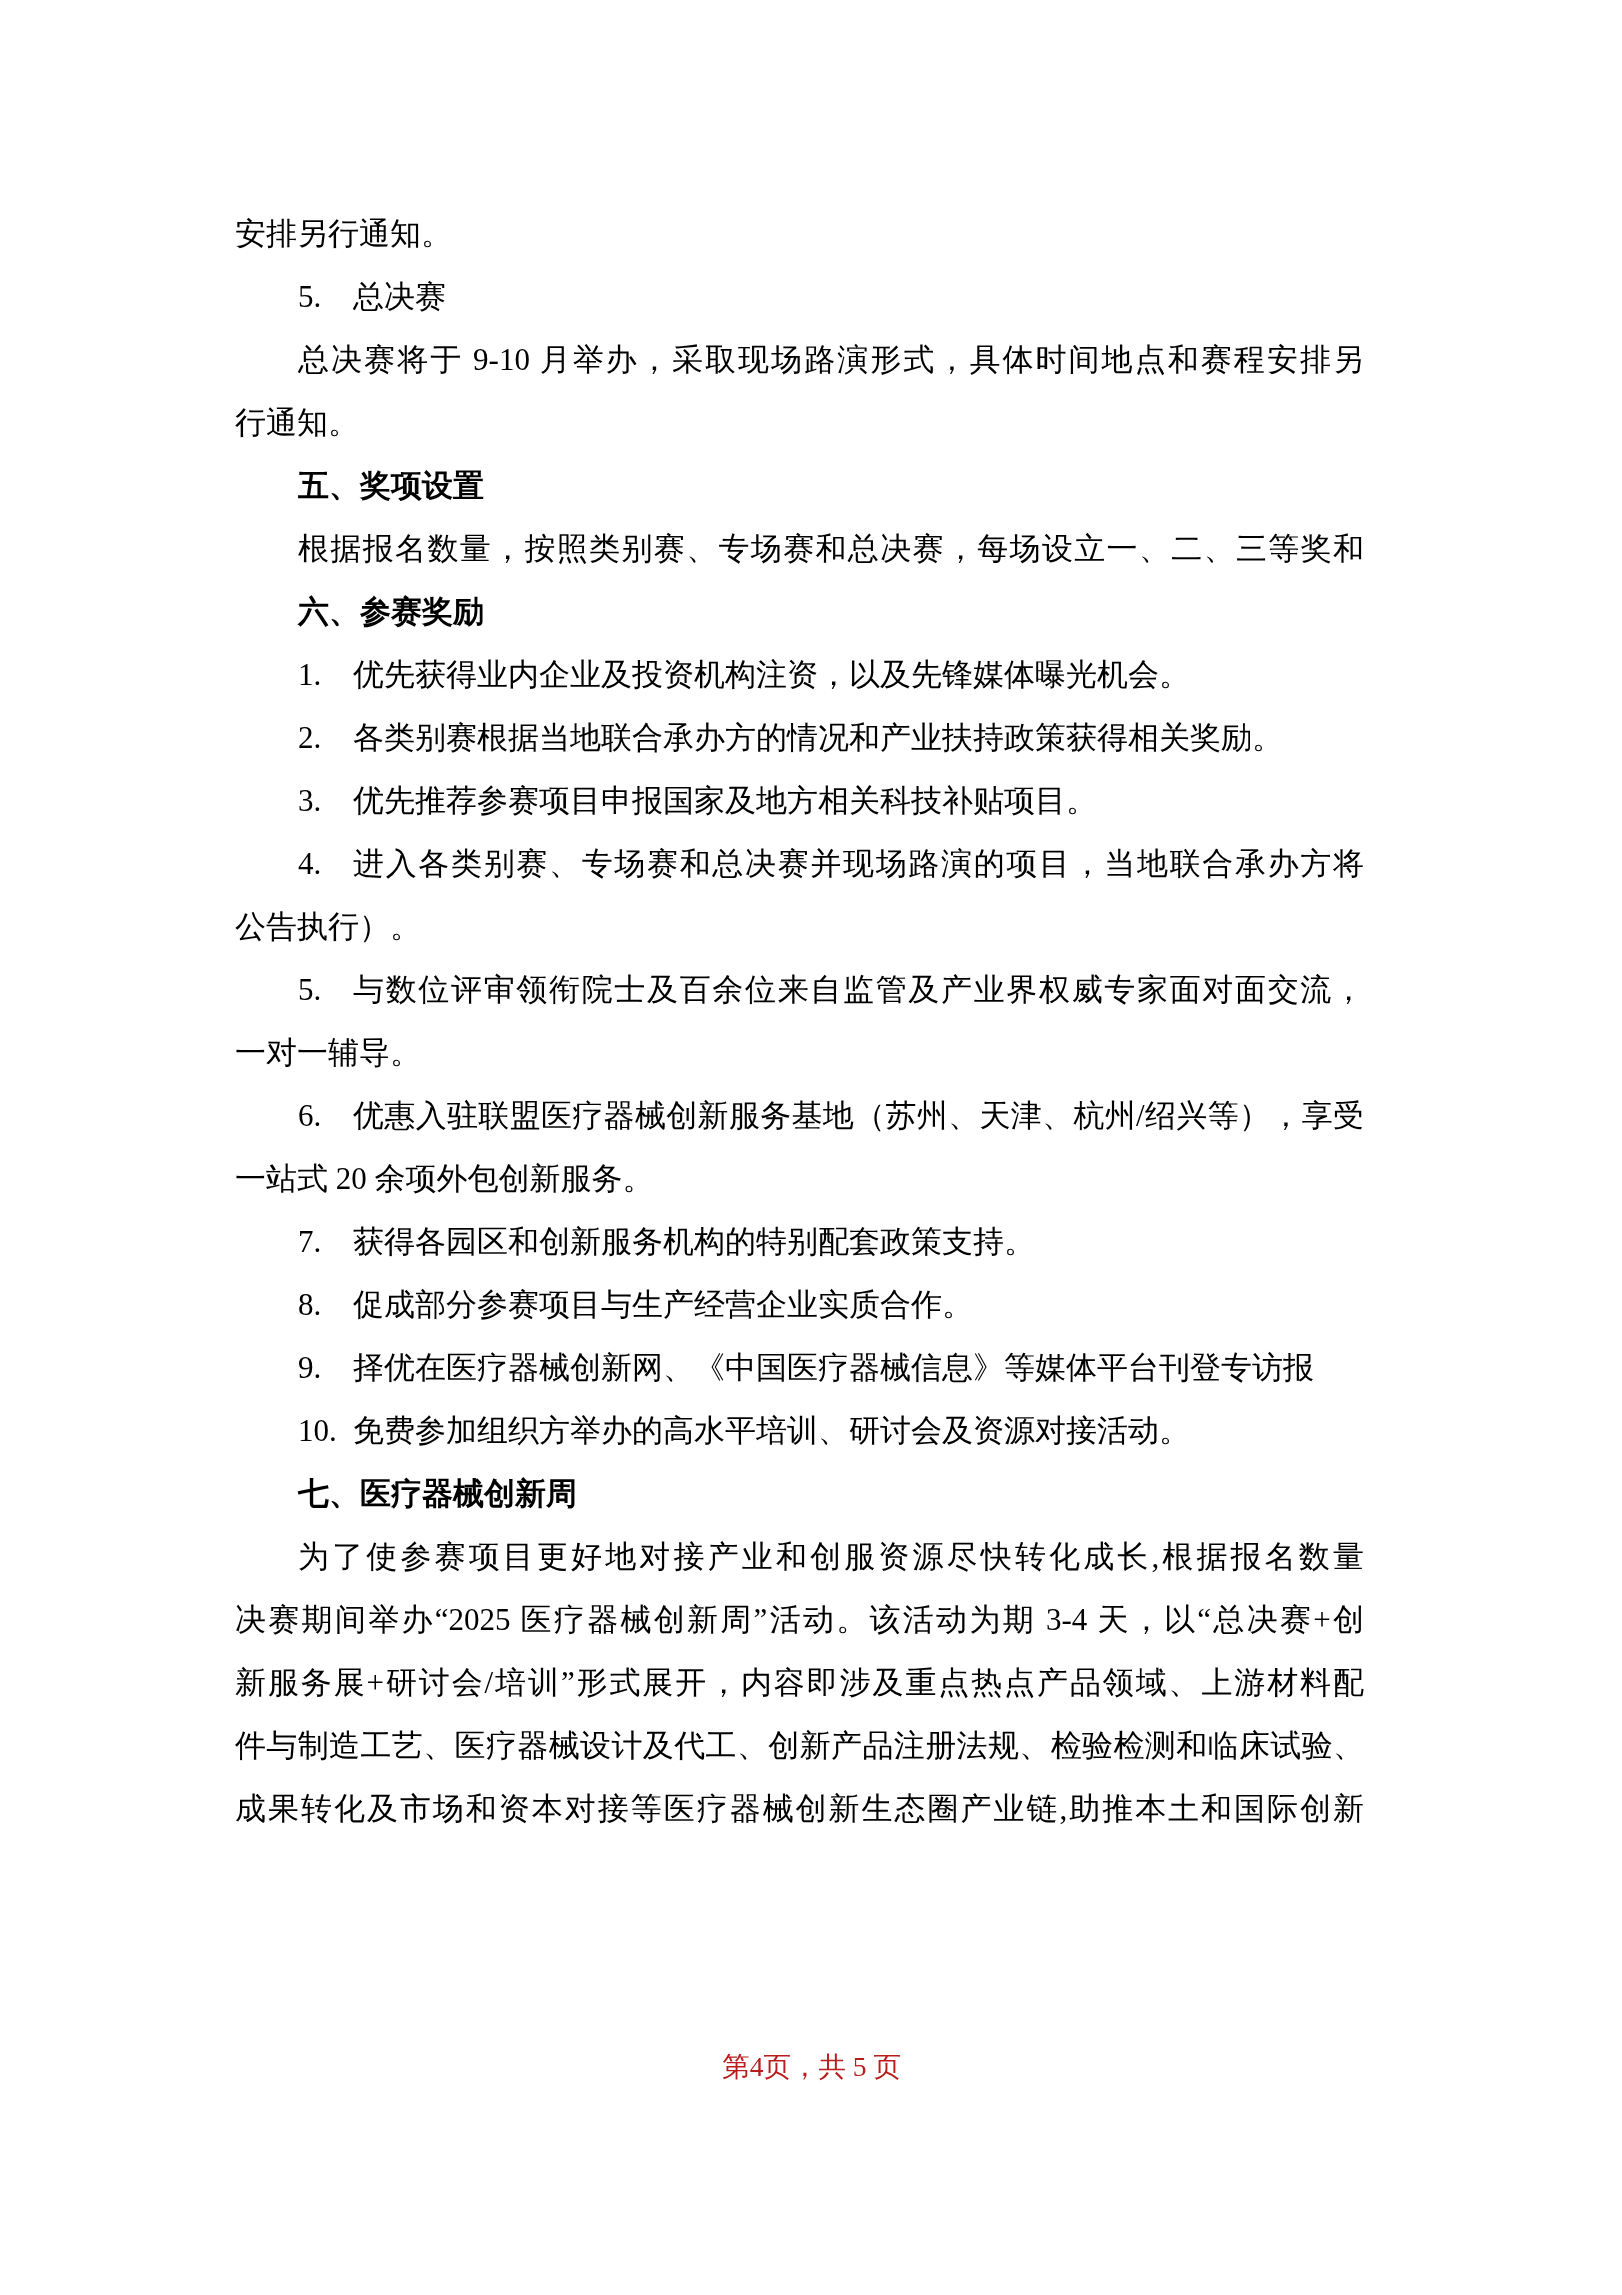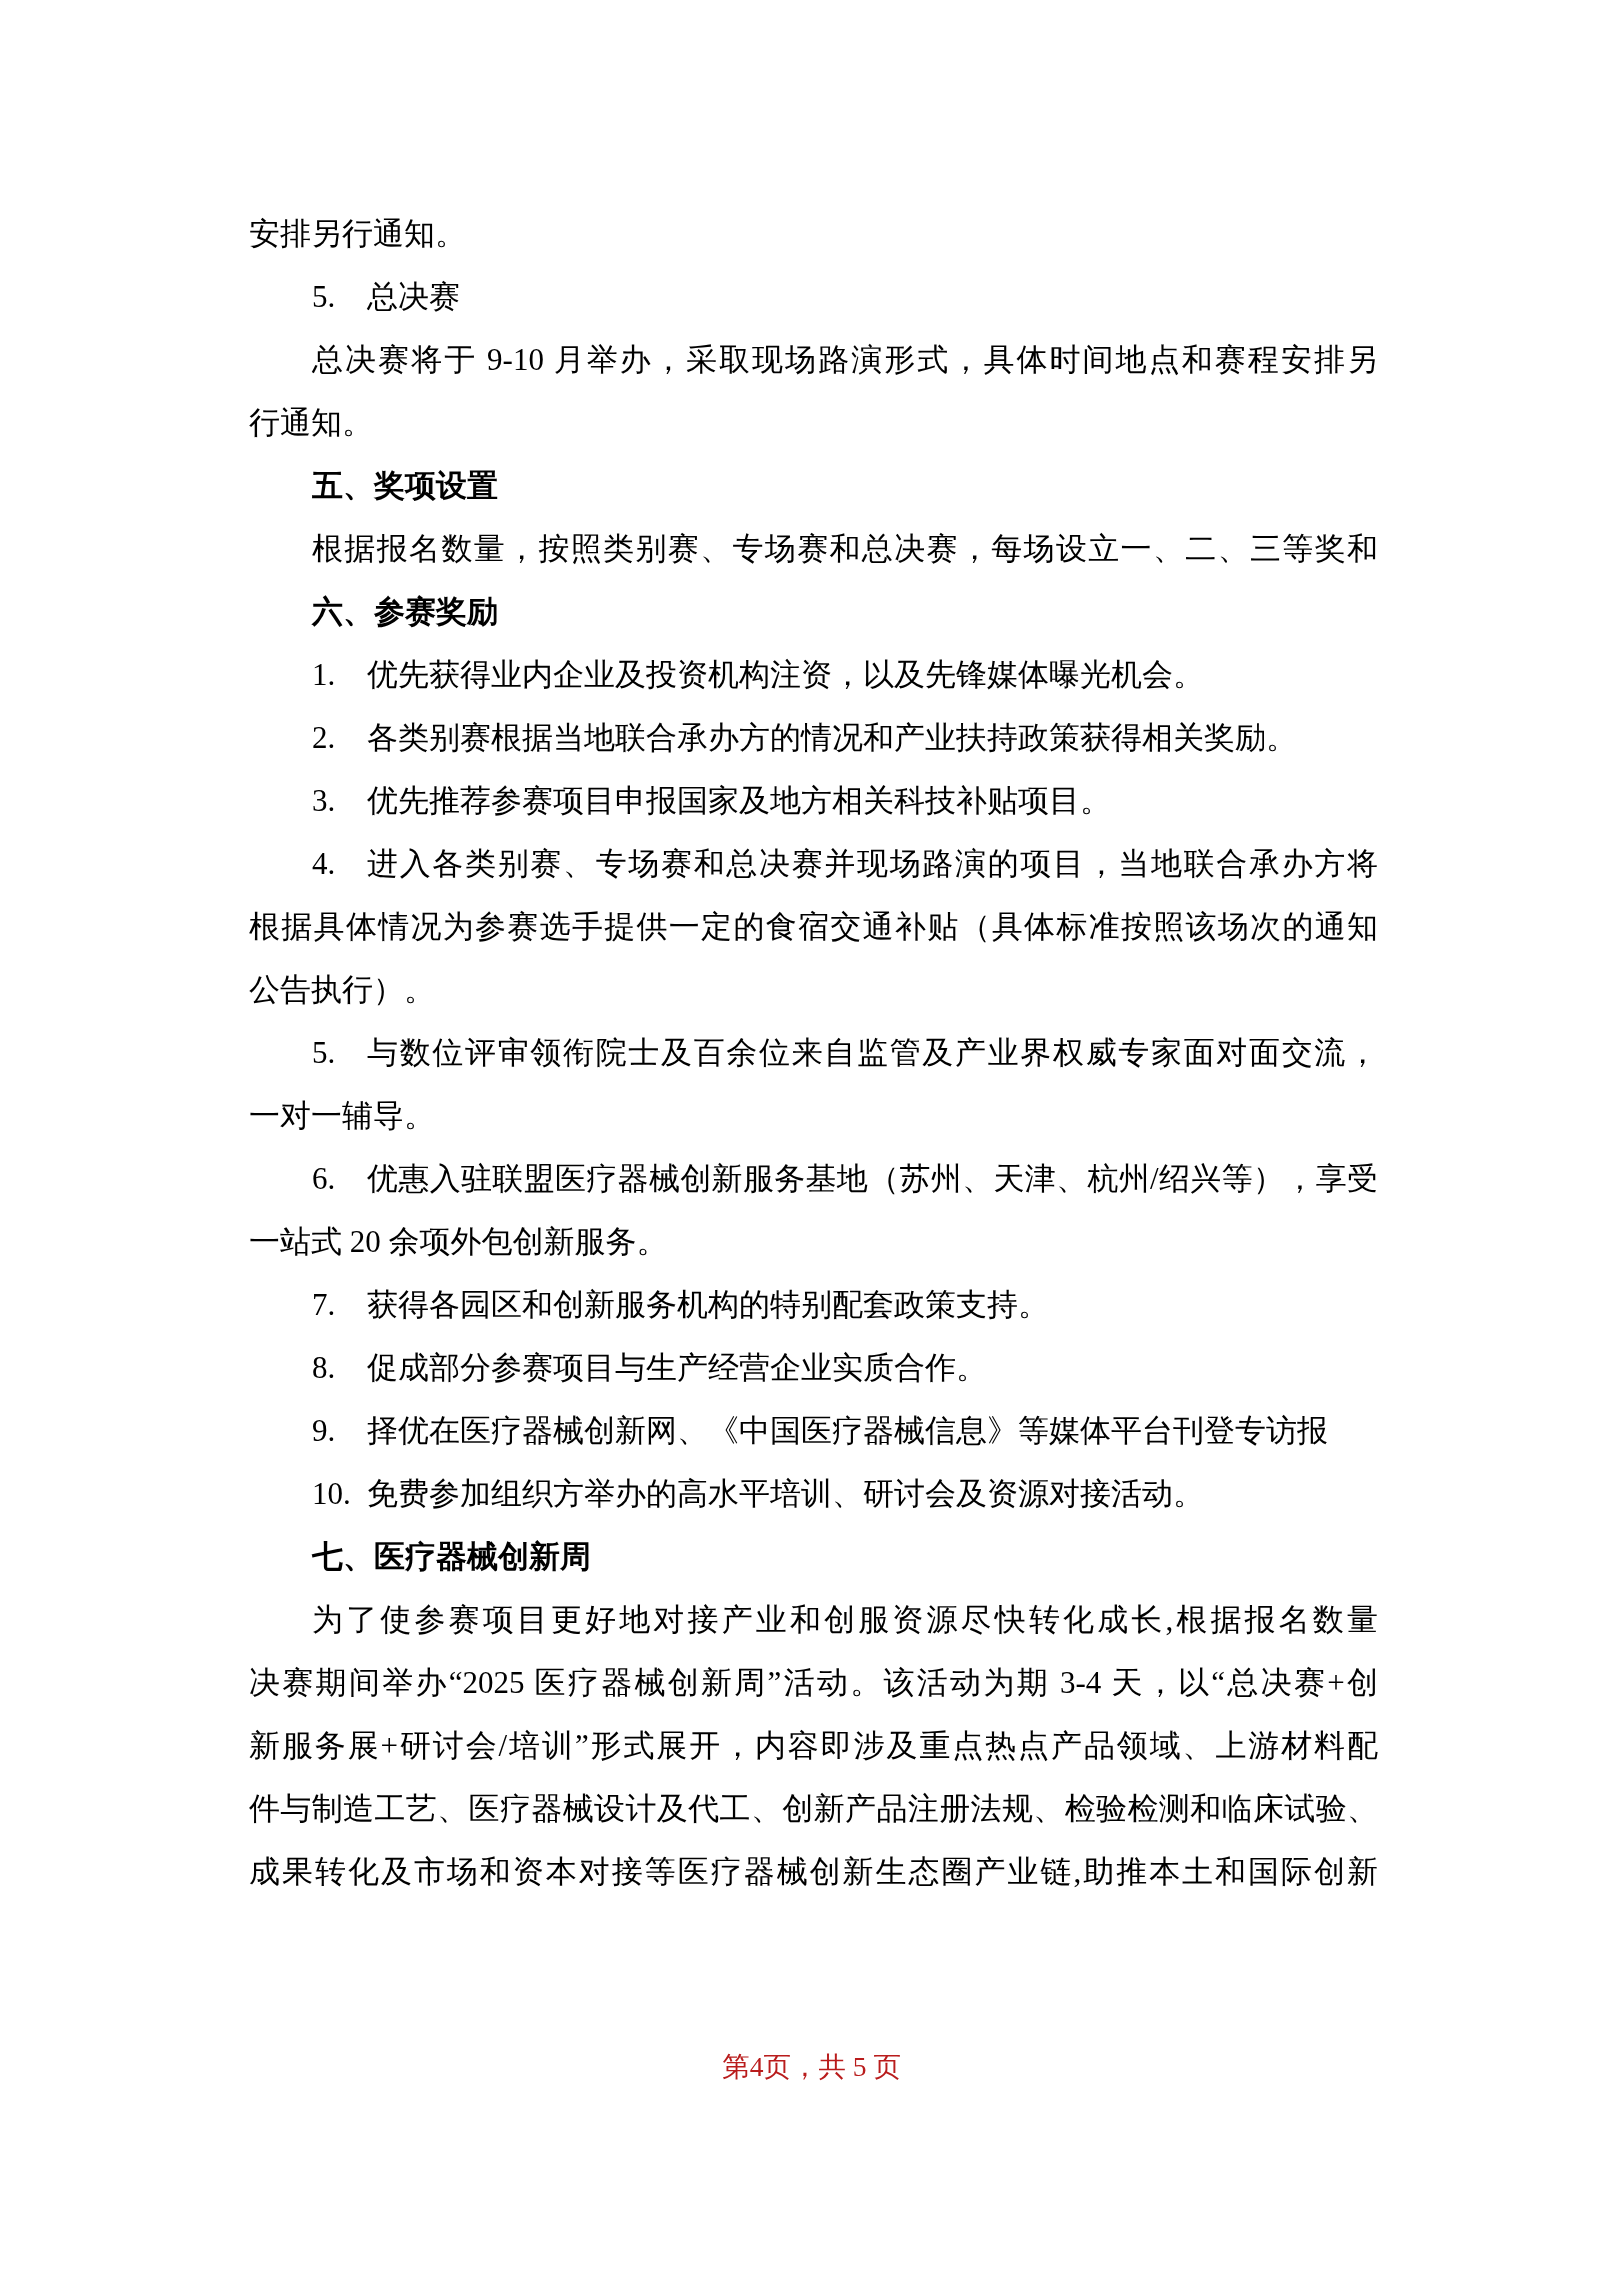--- a/index.html
+++ b/index.html
@@ -5,21 +5,21 @@
   html, body { margin: 0; padding: 0; background: #ffffff; }
   .page {
     position: relative;
     width: 1623px;
     height: 2295px;
     background: #ffffff;
     overflow: hidden;
   }
   .content {
     position: absolute;
-    left: 249px;
+    left: 235px;
     top: 202px;
     width: 1129px;
     color: #000000;
     font-family: "Liberation Serif", "DejaVu Serif", serif;
     font-size: 31px;
     line-height: 63px;
   }
   .line {
     height: 63px;
     overflow: hidden;
@@ -82,21 +82,20 @@
         <span class="txt">各类别赛根据当地联合承办方的情况和产业扶持政策获得相关奖励。</span>
       </div>
       <div class="line list">
         <span class="num">3.</span>
         <span class="txt">优先推荐参赛项目申报国家及地方相关科技补贴项目。</span>
       </div>
       <div class="line list justify">
         <span class="num">4.</span>
         <span class="txt">进入各类别赛、专场赛和总决赛并现场路演的项目，当地联合承办方将</span>
       </div>
-      <div class="line plain justify">根据具体情况为参赛选手提供一定的食宿交通补贴（具体标准按照该场次的通知</div>
       <div class="line plain">公告执行）。</div>
       <div class="line list justify">
         <span class="num">5.</span>
         <span class="txt">与数位评审领衔院士及百余位来自监管及产业界权威专家面对面交流，</span>
       </div>
       <div class="line plain">一对一辅导。</div>
       <div class="line list justify">
         <span class="num">6.</span>
         <span class="txt">优惠入驻联盟医疗器械创新服务基地（苏州、天津、杭州/绍兴等），享受</span>
       </div>

